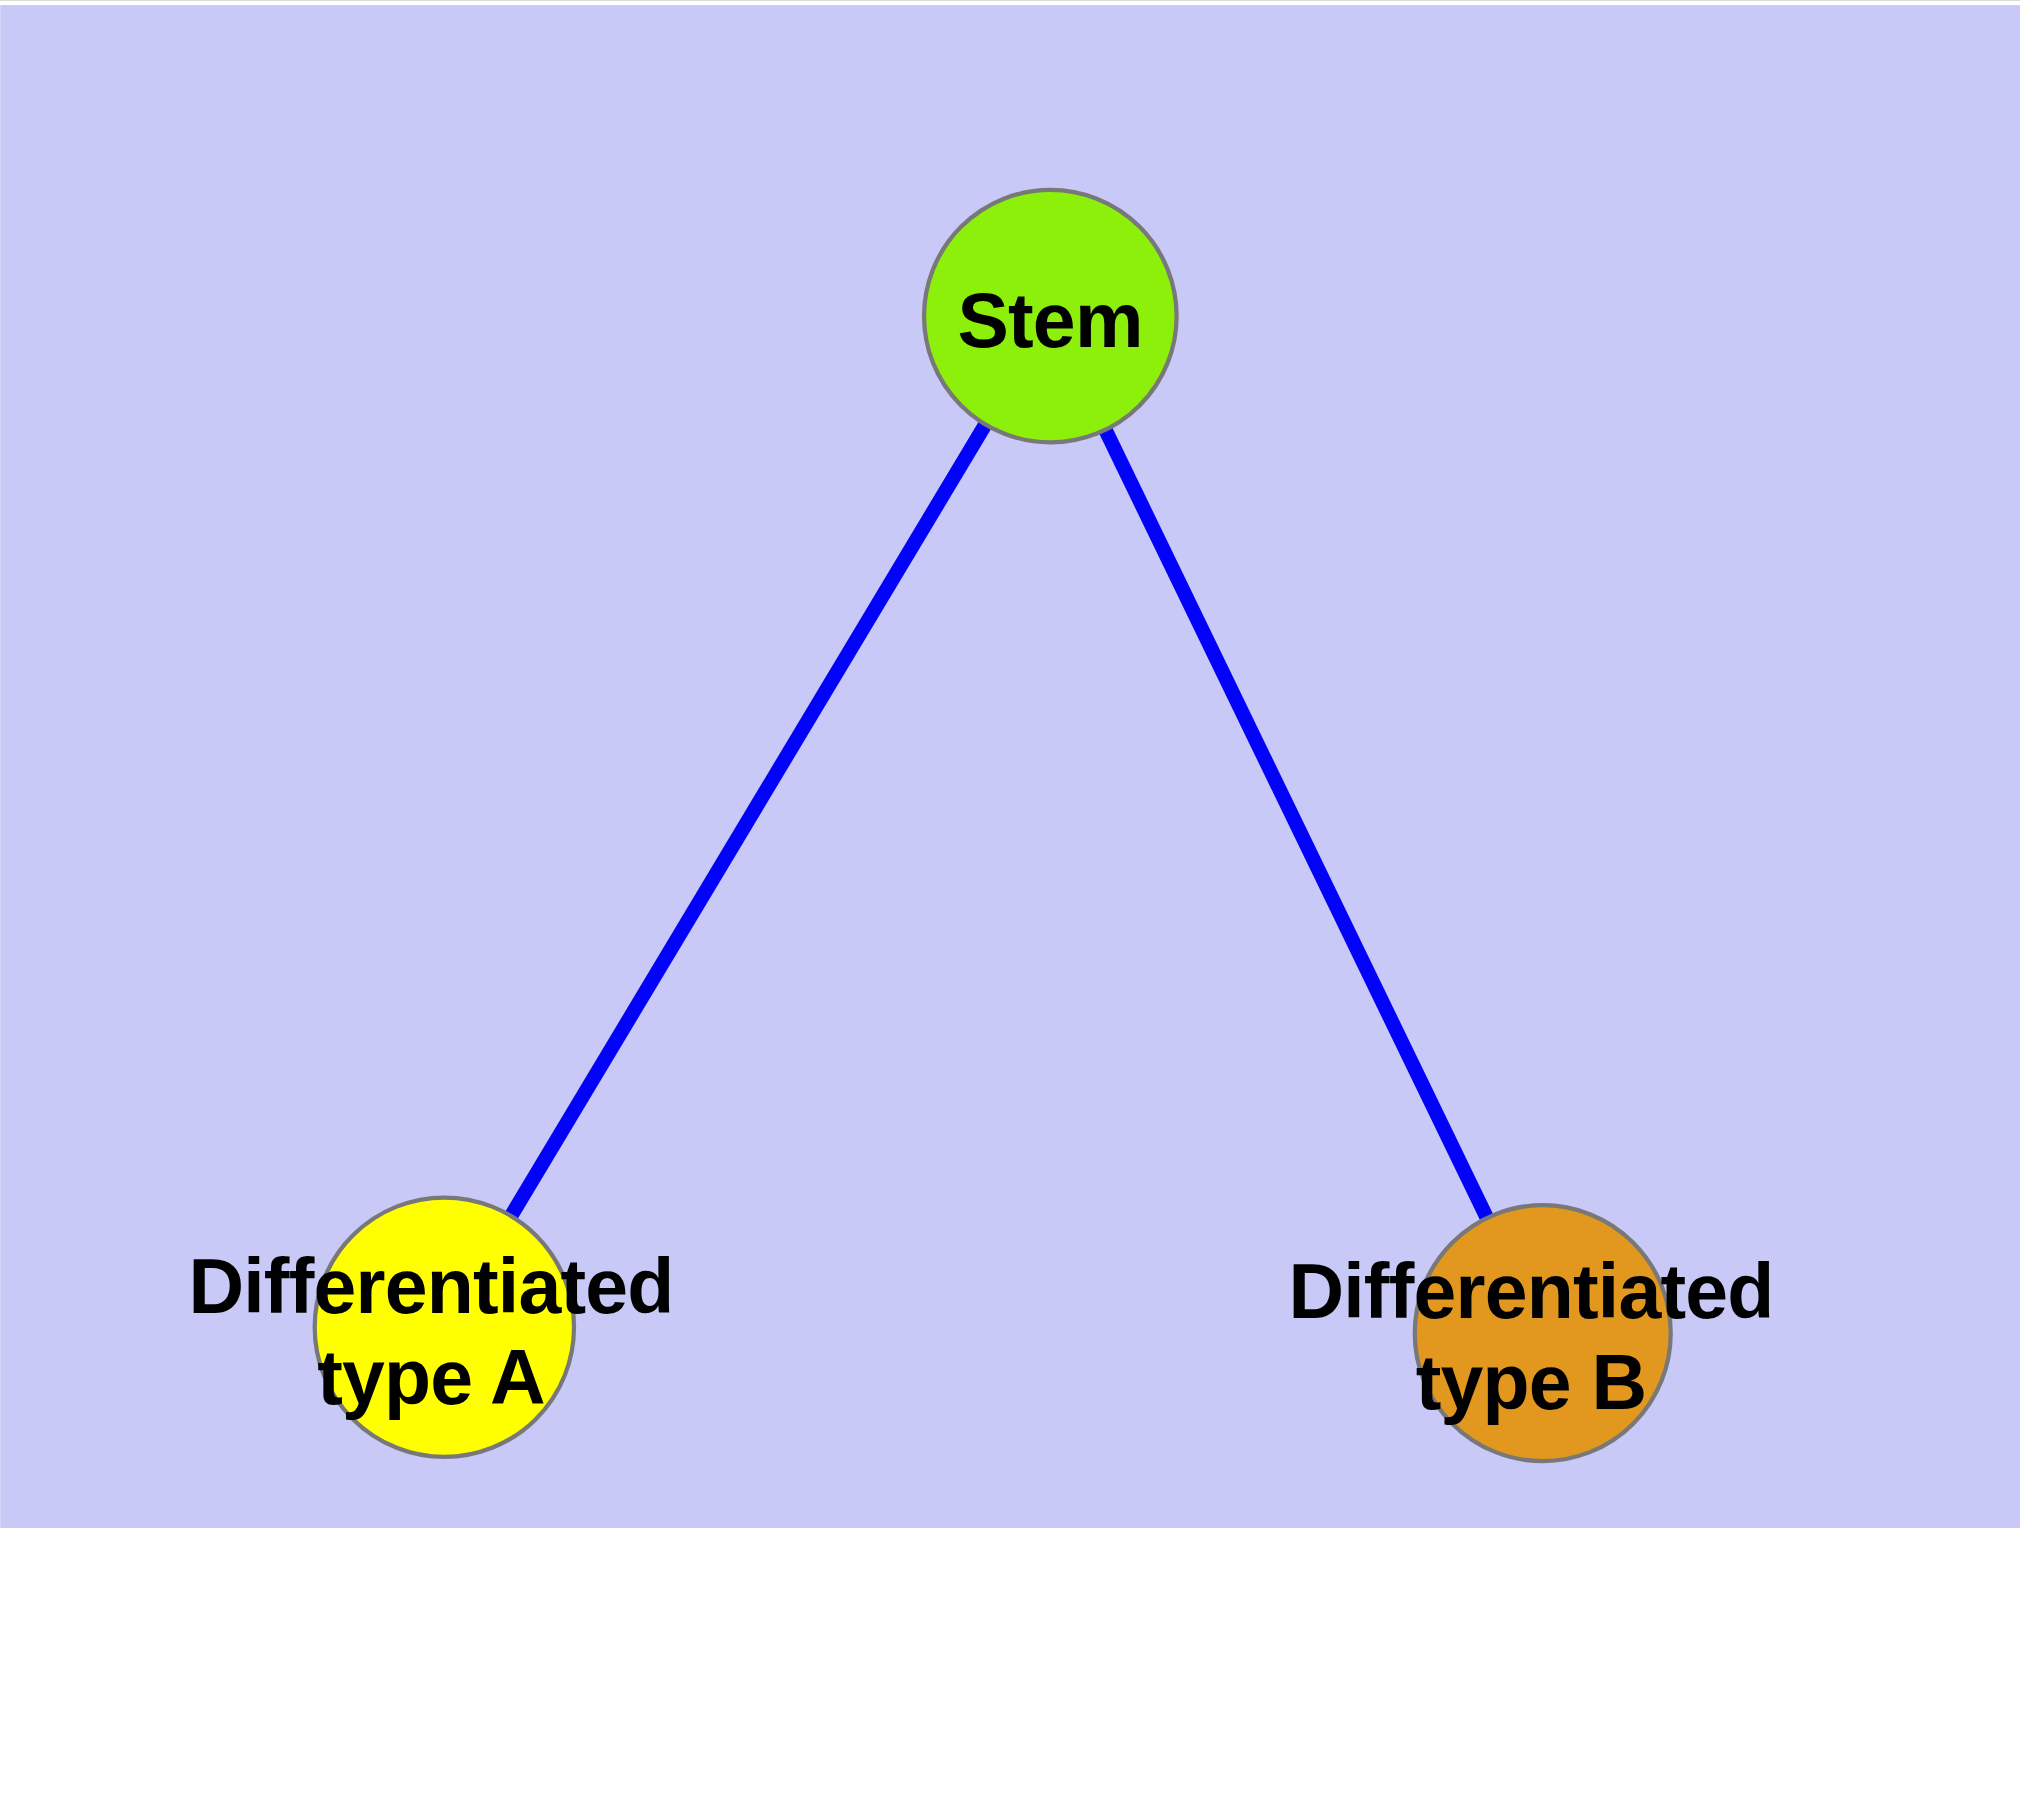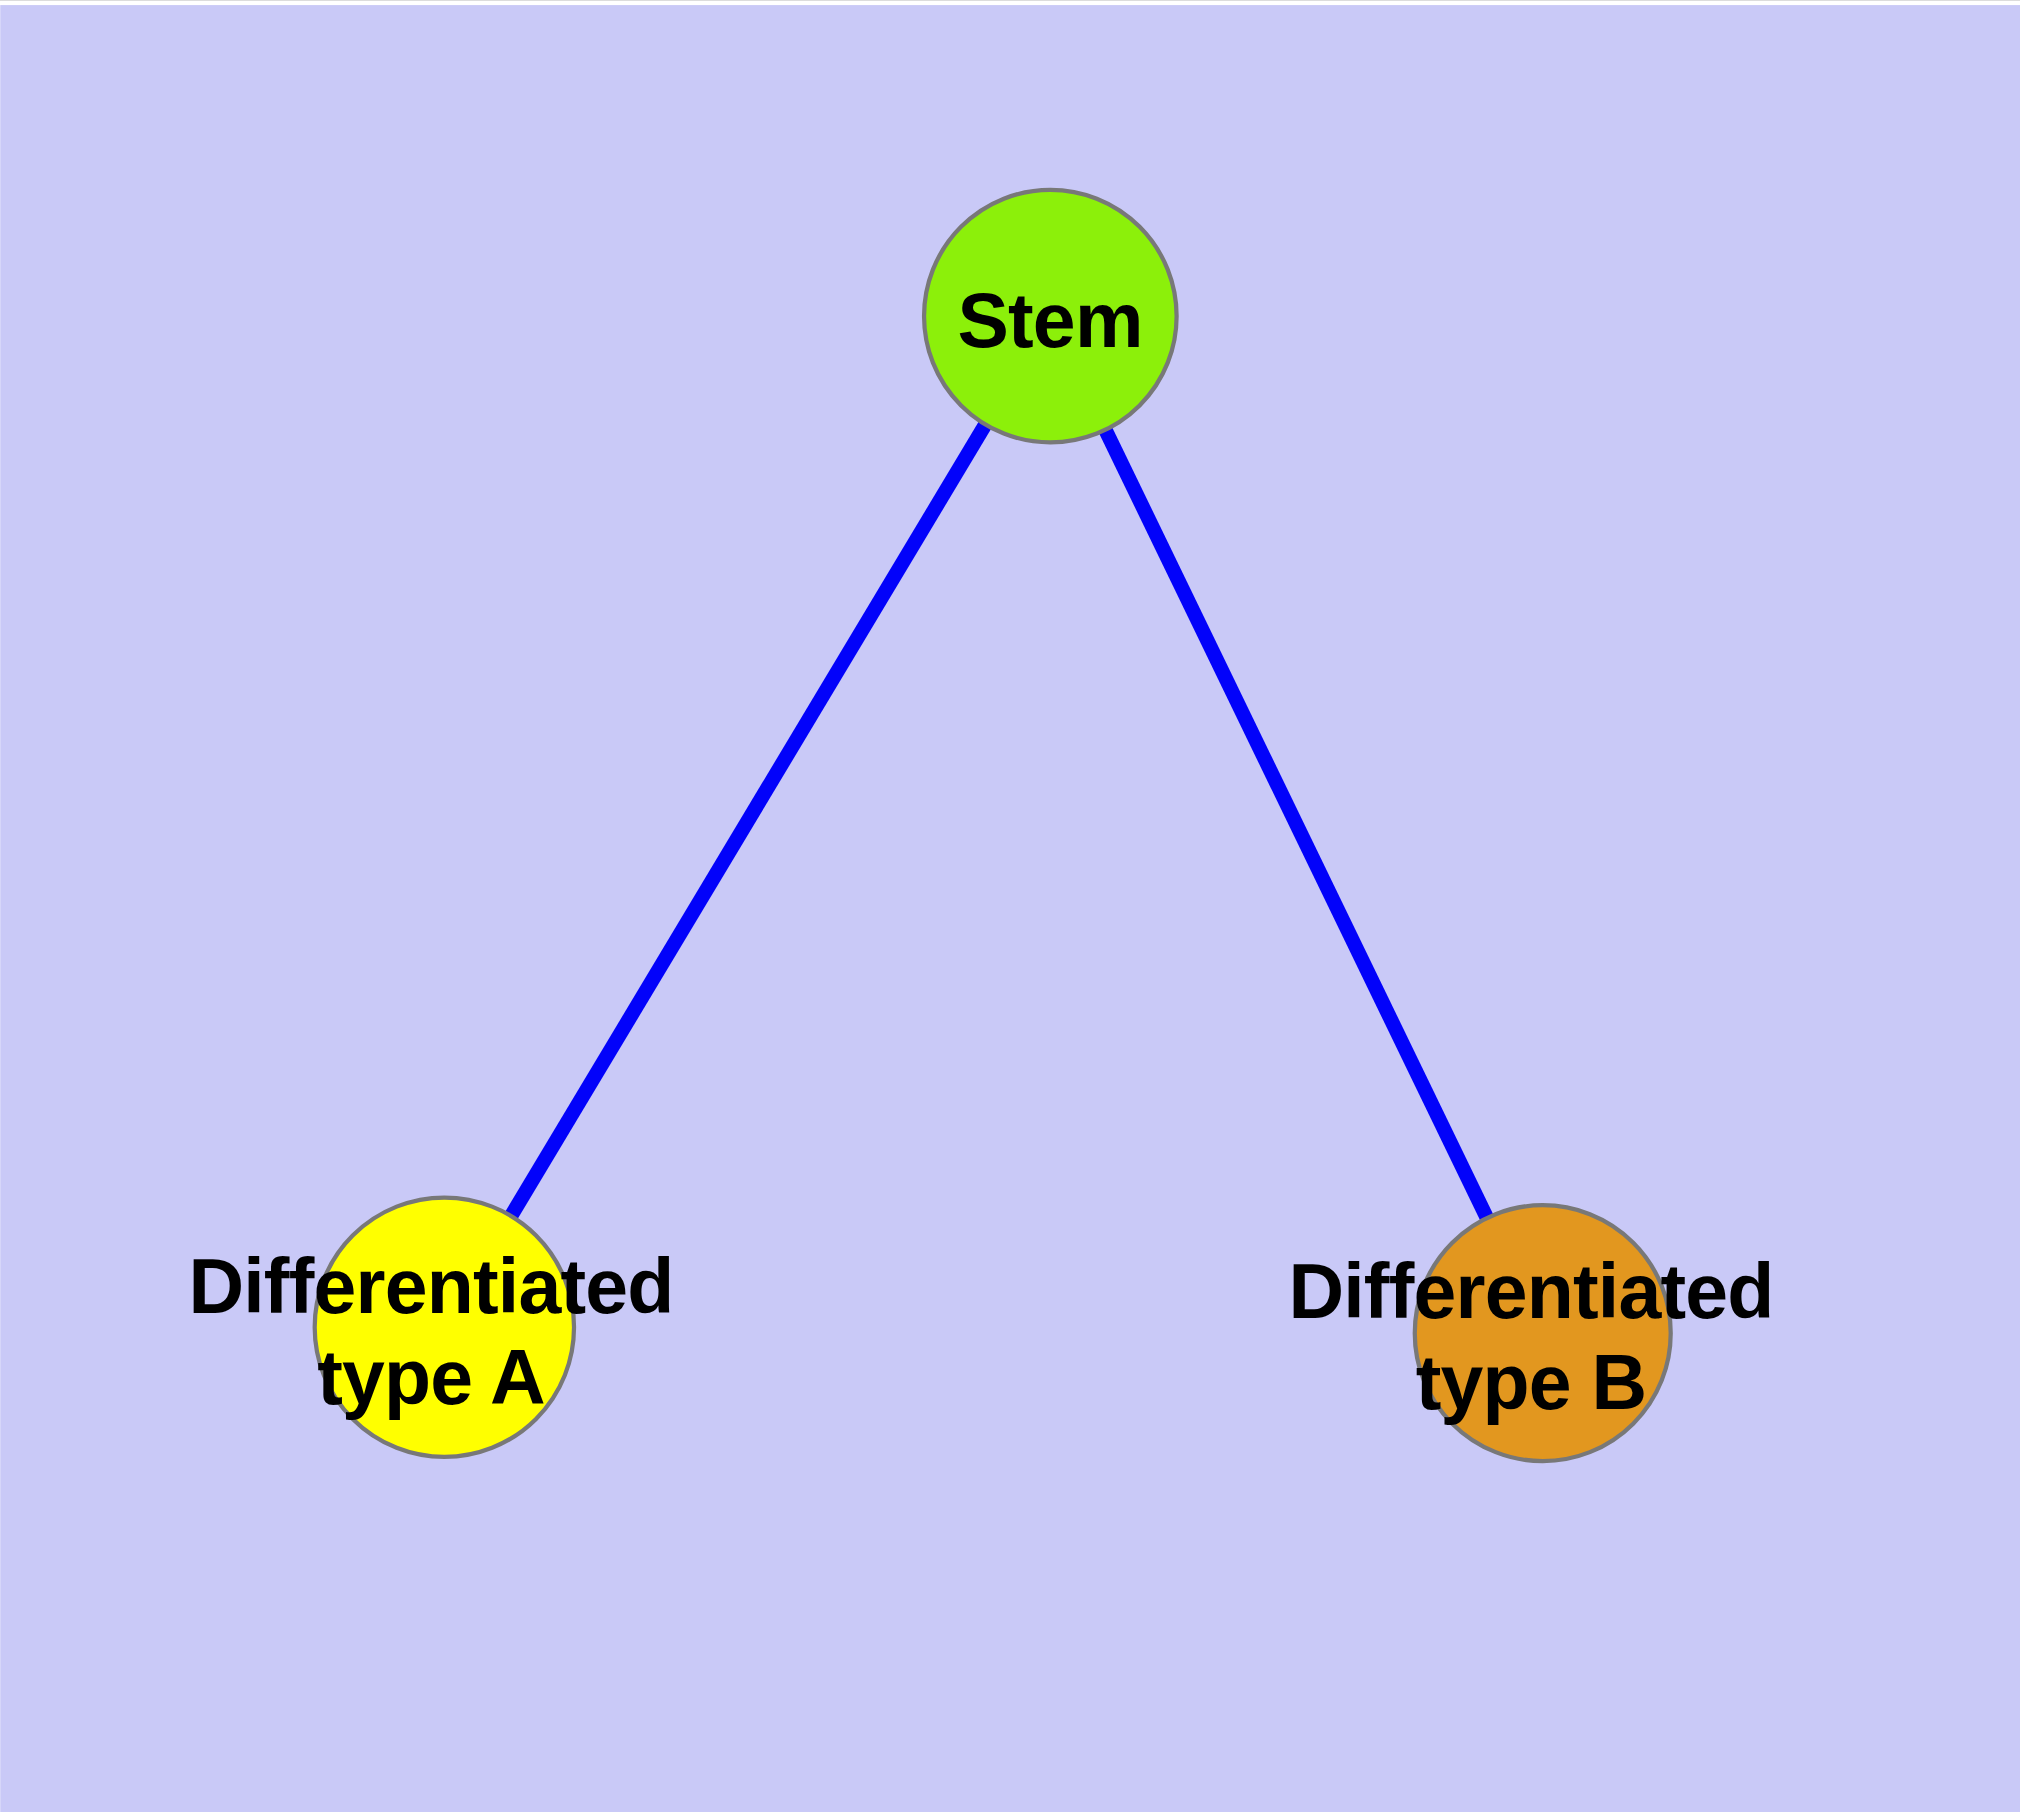--- a/index.html
+++ b/index.html
@@ -3,21 +3,21 @@
 <meta charset="utf-8">
 <style>
   html, body {
     margin: 0;
     padding: 0;
     background: #ffffff;
   }
   .canvas {
     position: relative;
     width: 2021px;
-    height: 1812px;
+    height: 1528px;
     overflow: hidden;
     font-family: "Liberation Sans", sans-serif;
   }
   .top-strip {
     position: absolute;
     top: 0; left: 0;
     width: 100%;
     height: 5.1px;
     background: #ffffff;
     border-top: 0.8px solid #dcdcdc;

